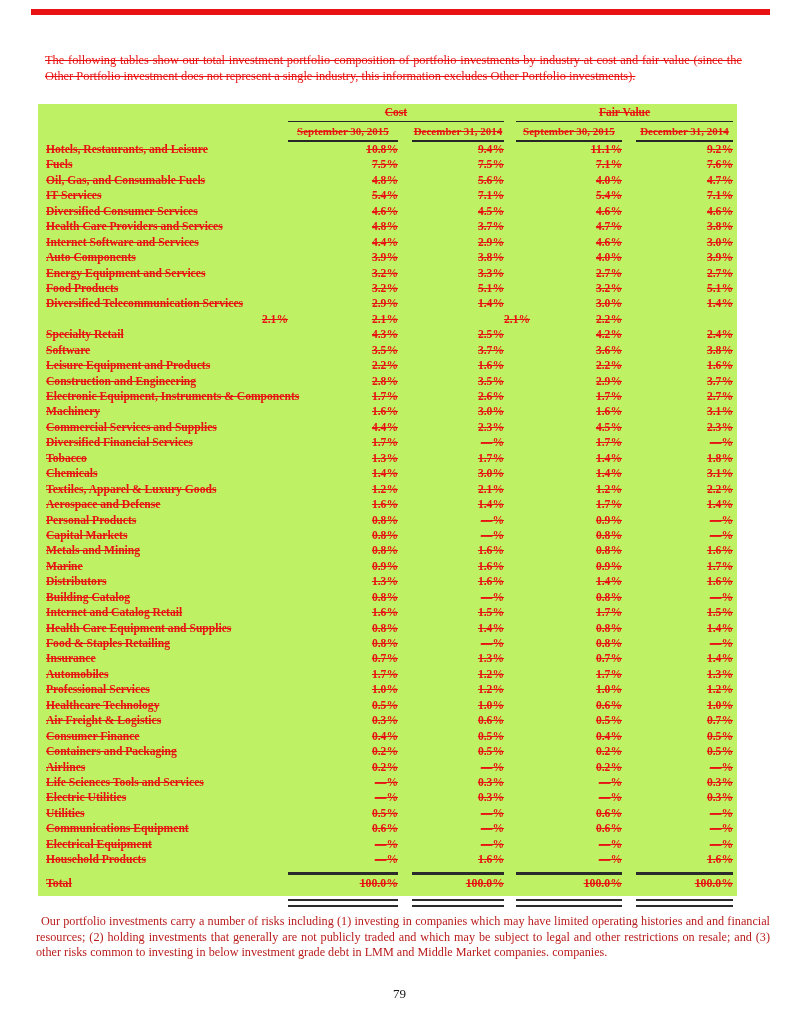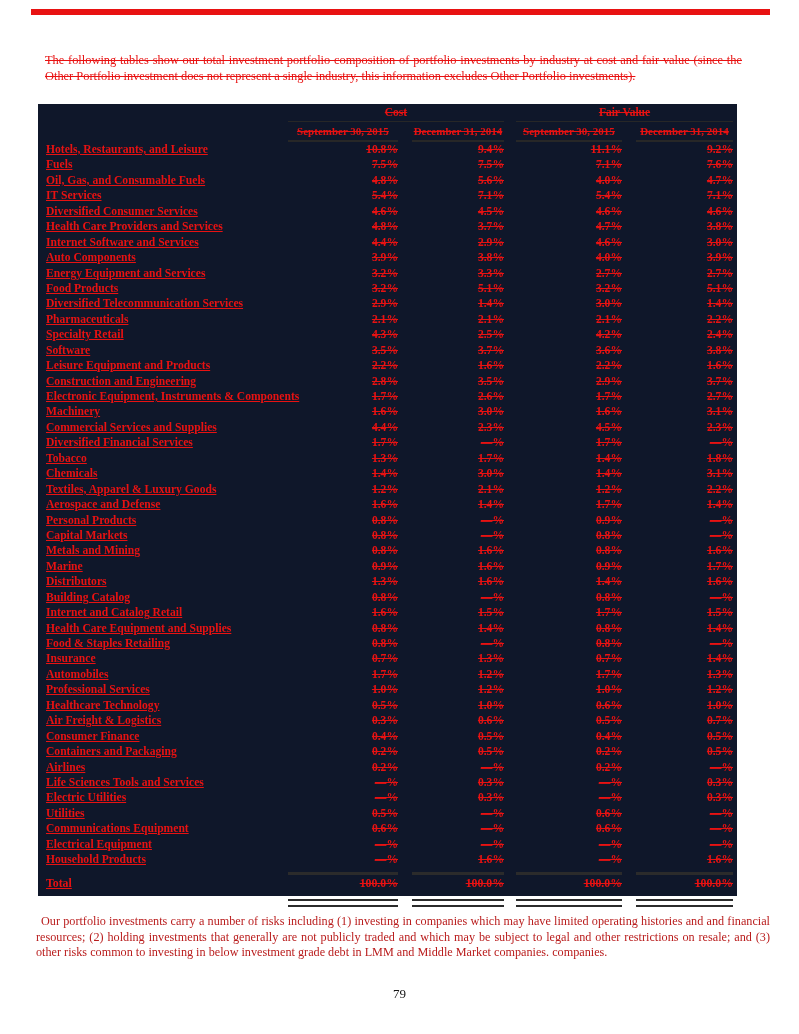--- a/index.html
+++ b/index.html
@@ -4,38 +4,38 @@
 <style>
   * { margin:0; padding:0; box-sizing:border-box; }
   html,body { width:799px; height:1034px; background:#ffffff; font-family:"Liberation Serif", serif; position:relative; overflow:hidden; }
 
   .redbar { position:absolute; left:31px; top:9px; width:739px; height:6px; background:#e81212; }
 
   .intro { position:absolute; left:45px; top:52px; width:697px; font-size:12.4px; line-height:16.2px;
            text-align:justify; color:#e81212; text-decoration:line-through; text-decoration-thickness:1.1px; }
 
   .tablewrap { position:absolute; left:38px; top:104px; width:699px; font-weight:bold; }
-  .pink { background:#0f172a; padding-bottom:5px; }
+  .pink { background:#bef264; padding-bottom:5px; }
 
   .trow { display:grid; grid-template-columns:250px 110px 106px 12px 106px 111px; align-items:end; }
 
   .red { color:#e81212; text-decoration:line-through; text-decoration-thickness:1.1px; }
 
   .group-row { height:18px; line-height:17px; font-size:11.5px; }
   .group-cell { text-align:center; border-bottom:1.5px solid #272727; }
   .gc-cost { grid-column:2/4; }
   .gc-fv   { grid-column:5/7; }
 
   .date-row { height:20px; font-size:11px; }
   .date-cell .ib { display:block; border-bottom:2.5px solid #272727; text-align:center; line-height:17px; }
   .inner-gap .ib { margin-left:14px; }
   .ib { display:block; }
 
   .data-row { height:15.45px; line-height:15.4px; font-size:11.6px; }
-  .lbl { padding-left:8px; text-align:left; white-space:nowrap;text-decoration:underline; }
+  .lbl { padding-left:8px; text-align:left; white-space:nowrap; }
   .val { text-align:right; white-space:nowrap; }
 
   .rule-row { height:7px; }
   .rule-row .ib { border-top:3px solid #2b2b2b; height:0; margin-top:2px; }
 
   .total-row { height:16px; line-height:15px; font-size:11.8px; }
 
   .dbl-row { height:10px; margin-top:1px; }
   .dbl-row .ib { height:8px; border-top:2.5px solid #2b2b2b; border-bottom:2.5px solid #2b2b2b; }
 
@@ -160,21 +160,20 @@
         </div>
         <div class="trow data-row">
           <div class="lbl red">Diversified Telecommunication Services</div>
           <div class="val red">2.9%</div>
           <div class="val red">1.4%</div>
           <div></div>
           <div class="val red">3.0%</div>
           <div class="val red">1.4%</div>
         </div>
         <div class="trow data-row">
-          <div class="lbl red">Pharmaceuticals</div>
           <div class="val red">2.1%</div>
           <div class="val red">2.1%</div>
           <div></div>
           <div class="val red">2.1%</div>
           <div class="val red">2.2%</div>
         </div>
         <div class="trow data-row">
           <div class="lbl red">Specialty Retail</div>
           <div class="val red">4.3%</div>
           <div class="val red">2.5%</div>

